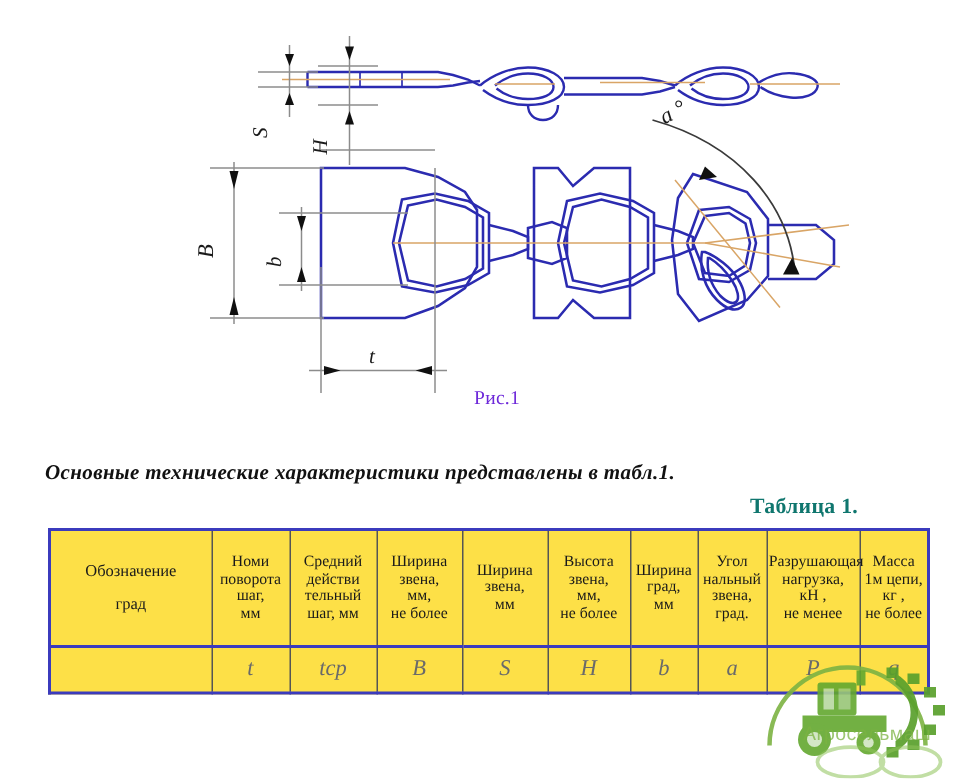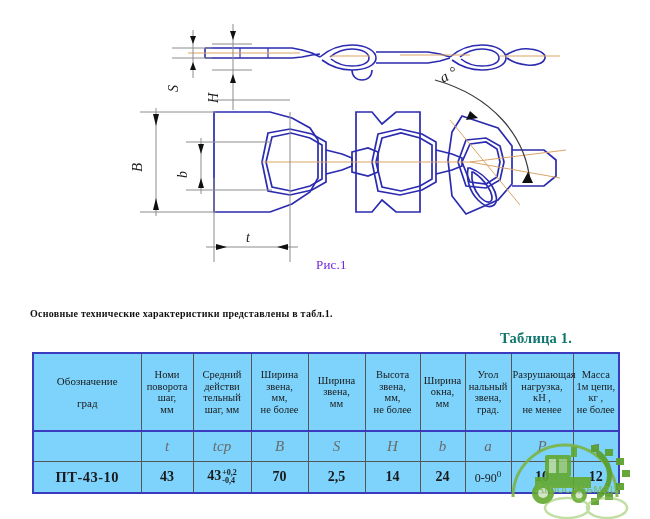--- a/index.html
+++ b/index.html
@@ -38,25 +38,26 @@
     color: #6d28d9;
     letter-spacing: 0.2px;
   }
 
   
   .heading {
     position: absolute;
     left: 30px;
     top: 308px;
     font-family: "Liberation Serif", serif;
-    font-size: 10px;
+    font-size: 14px;
     font-weight: bold;
     color: #111111;
     letter-spacing: 0.25px;
     white-space: nowrap;
+    font-style: italic;
   }
   .table-label {
     position: absolute;
     left: 500px;
     top: 330px;
     font-family: "Liberation Serif", serif;
     font-size: 14.5px;
     font-weight: bold;
     color: #0f766e;
     letter-spacing: 0.2px;
@@ -68,21 +69,21 @@
     position: absolute;
     left: 32px;
     top: 352px;
     width: 586px;
   }
   table.spec {
     border-collapse: collapse;
     width: 586px;
     table-layout: fixed;
     border: 2px solid #3b3bbd;
-    background: #7dd3fc;
+    background: #fde047;
   }
   table.spec td {
     border: 1px solid #555555;
     text-align: center;
     vertical-align: middle;
     font-family: "Liberation Serif", serif;
     color: #1a1a1a;
     padding: 0;
   }
   tr.head-row td {
@@ -352,21 +353,21 @@
         <span class="hdr-line">мм</span>
       </td>
       <td>
         <span class="hdr-line">Высота</span>
         <span class="hdr-line">звена,</span>
         <span class="hdr-line">мм,</span>
         <span class="hdr-line">не более</span>
       </td>
       <td>
         <span class="hdr-line">Ширина</span>
-        <span class="hdr-line">окна,</span>
+        <span class="hdr-line">град,</span>
         <span class="hdr-line">мм</span>
       </td>
       <td>
         <span class="hdr-line">Угол</span>
         <span class="hdr-line">нальный</span>
         <span class="hdr-line">звена,</span>
         <span class="hdr-line">град.</span>
       </td>
       <td>
         <span class="hdr-line">Разрушающая</span>
@@ -388,32 +389,20 @@
       <td>tср</td>
       <td>B</td>
       <td>S</td>
       <td>H</td>
       <td>b</td>
       <td>a</td>
       <td>P</td>
       <td>q</td>
     </tr>
 
-    <tr class="val-row">
-      <td class="desig-val">ПТ-43-10</td>
-      <td>43</td>
-      <td><span>43</span><span class="sub"><span class="tol-top">+0,2</span><span class="tol-bot">-0,4</span></span></td>
-      <td>70</td>
-      <td>2,5</td>
-      <td>14</td>
-      <td>24</td>
-      <td class="ang-val"><span>0-90</span><span class="deg">0</span></td>
-      <td>10</td>
-      <td>12</td>
-    </tr>
   </tbody>
     </table>
 </div>
 
 <svg id="watermark" viewBox="0 0 145 94">
   <g fill="none" stroke="#7cb342" stroke-width="3" opacity="0.9">
     <path d="M8,72 A52,52 0 0 1 112,72"></path>
   </g>
   <g fill="#5aa02c" opacity="0.92">
     <path d="M92,24 a30,30 0 0 1 0,52 l0,-7 a23,23 0 0 0 0,-38 z"></path>

